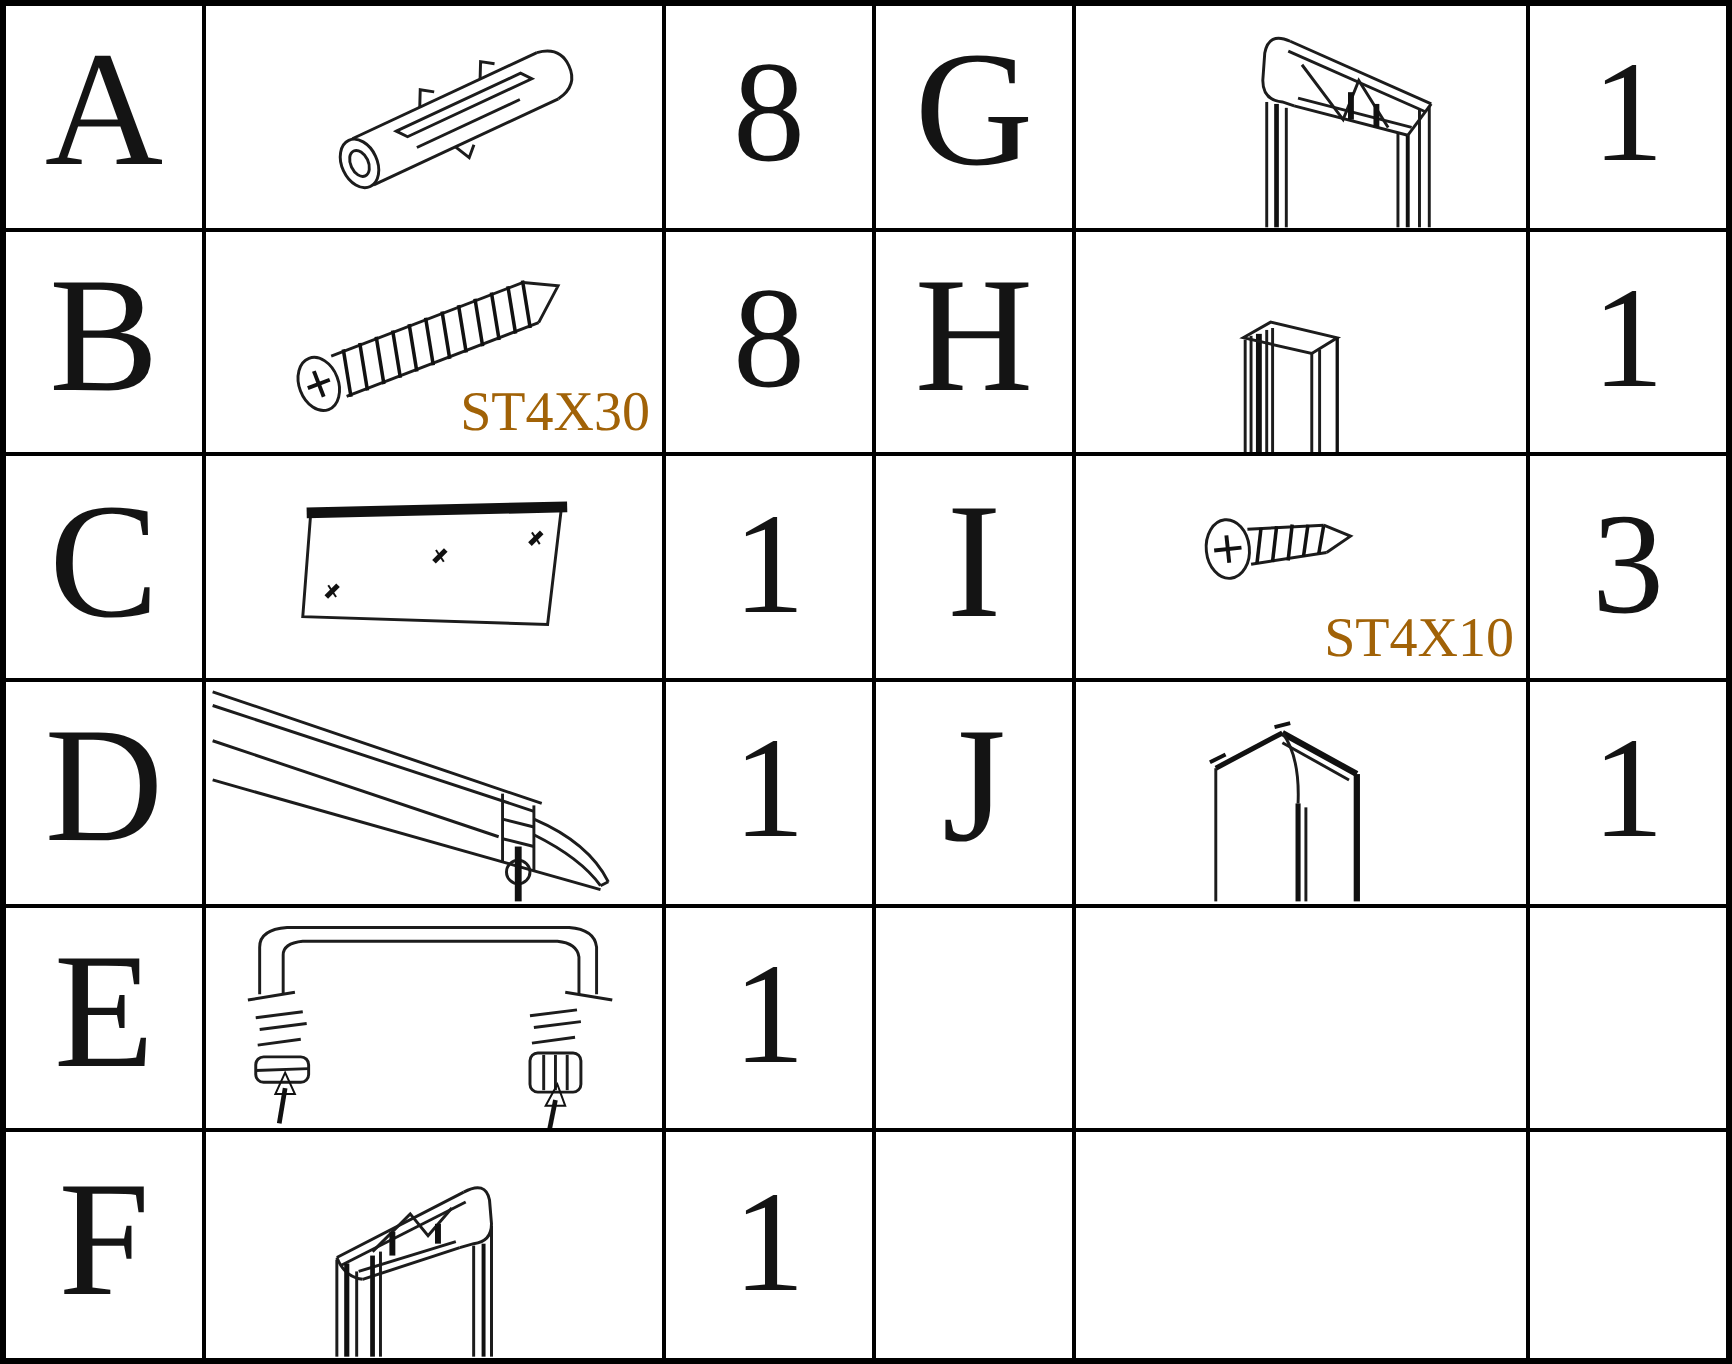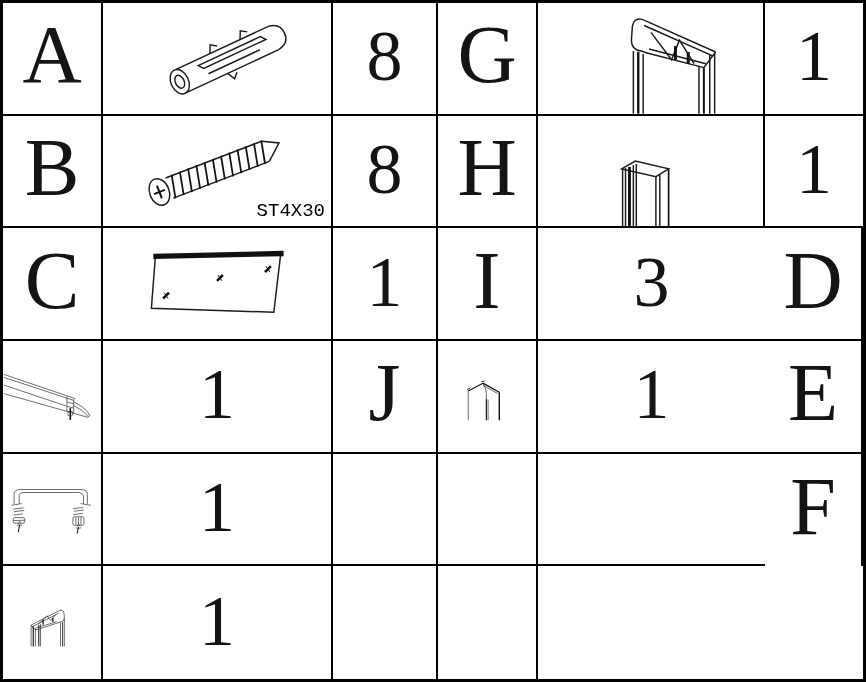--- a/index.html
+++ b/index.html
@@ -28,23 +28,23 @@
     padding-bottom:6px;
   }
   .qty{
     font-size:72px;line-height:1;color:#141414;
     padding-bottom:4px;
   }
   .drawing{position:absolute;inset:0;}
   .drawing svg{width:100%;height:100%;display:block;}
   .spec-note{
     position:absolute;right:6px;bottom:5px;
-    font-size:19px;line-height:1;
-    color:#000000;
-    font-family:Liberation Mono, monospace;
+    font-size:28px;line-height:1;
+    color:#a16207;
+    font-family:Liberation Serif, serif;
   }
   svg .ln{stroke:#1c1c1c;fill:none;stroke-width:1.5;}
   svg .thick{stroke:#111;fill:none;}
 </style>
 </head>
 <body>
 
 <div class="parts-table">
 
   <div class="cell">
@@ -174,20 +174,40 @@
           <line x1="165" y1="39" x2="169" y2="45"></line>
         </g>
       </svg>
     </div>
   </div>
   <div class="cell">
     <span class="qty">1</span>
   </div>
   <div class="cell">
     <span class="letter">I</span>
+  </div>
+  <div class="cell">
+    <div class="drawing">
+      <svg viewBox="0 0 227 113" preserveAspectRatio="xMidYMid meet">
+        <g transform="rotate(-6 100 45)">
+          <ellipse class="ln" cx="76" cy="45" rx="11" ry="15"></ellipse>
+          <line class="thick" stroke-width="2" x1="69" y1="45" x2="83" y2="45"></line>
+          <line class="thick" stroke-width="2" x1="76" y1="38" x2="76" y2="52"></line>
+          <line class="ln" x1="87" y1="36" x2="126" y2="38"></line>
+          <line class="ln" x1="87" y1="54" x2="126" y2="52"></line>
+          <line class="thick" stroke-width="1.8" x1="94" y1="36" x2="90" y2="54"></line>
+          <line class="thick" stroke-width="1.8" x1="102" y1="36" x2="98" y2="54"></line>
+          <line class="thick" stroke-width="1.8" x1="110" y1="36" x2="106" y2="54"></line>
+          <line class="thick" stroke-width="1.8" x1="118" y1="37" x2="114" y2="53"></line>
+          <line class="thick" stroke-width="1.8" x1="126" y1="38" x2="122" y2="52"></line>
+          <path class="ln" d="M126,38 L139,45 L126,52"></path>
+        </g>
+      </svg>
+    </div>
+    <span class="spec-note">ST4X10</span>
   </div>
   <div class="cell last-col">
     <span class="qty">3</span>
   </div>
 
   <div class="cell">
     <span class="letter">D</span>
   </div>
   <div class="cell">
     <div class="drawing">

